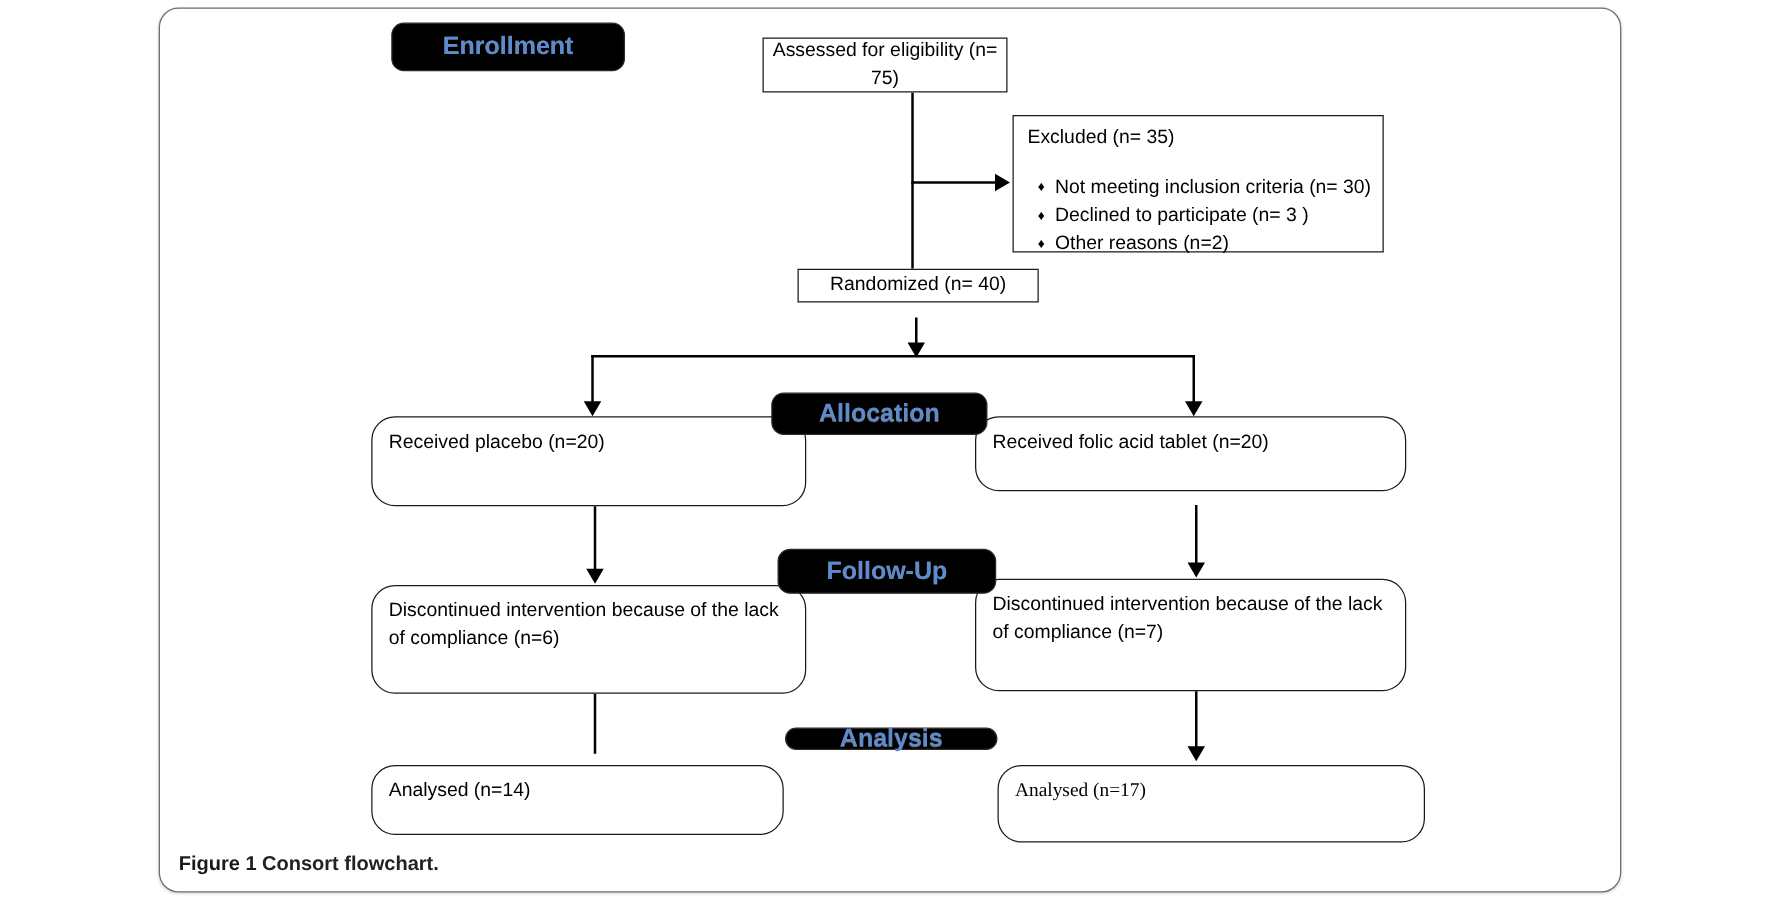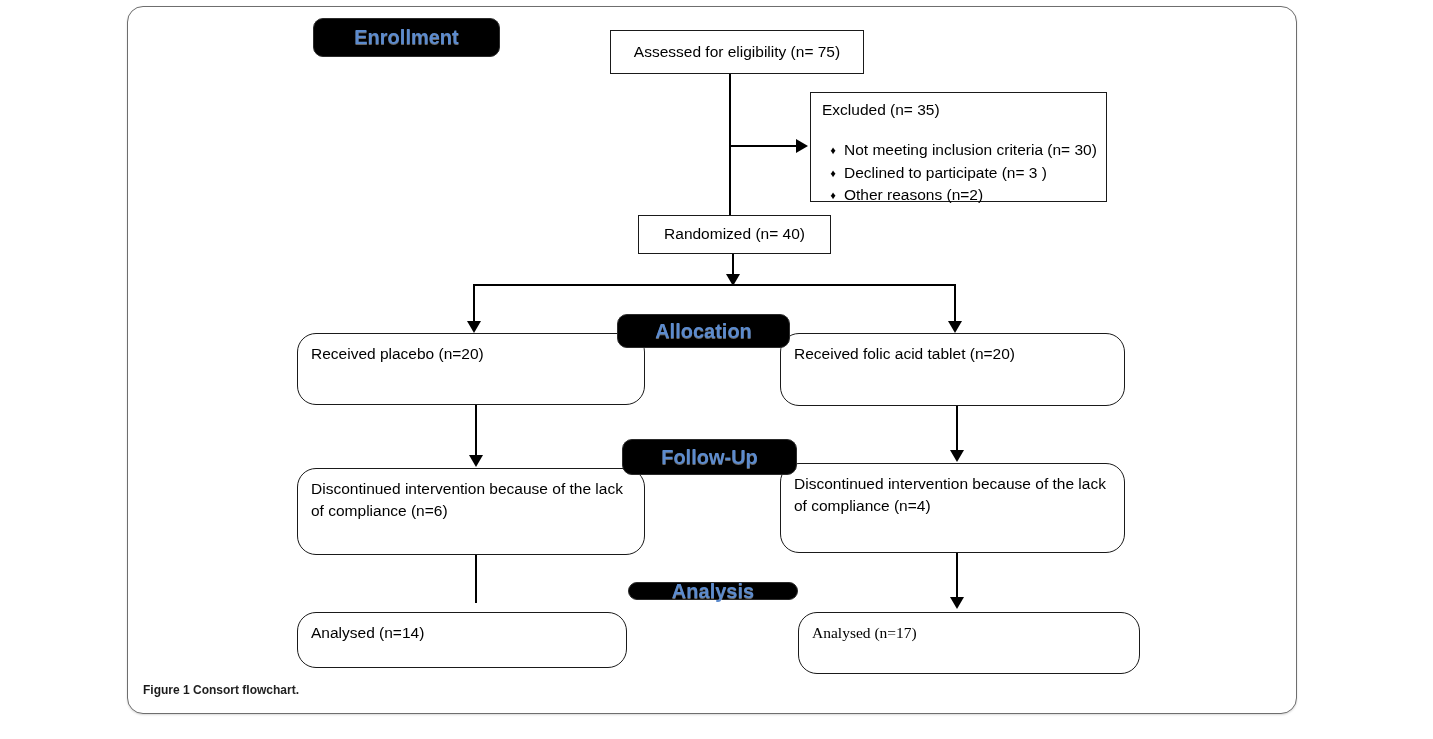--- a/index.html
+++ b/index.html
@@ -31,21 +31,21 @@
   .hline{position:absolute;height:2px;background:#000;z-index:1;}
   .arrow-down{position:absolute;width:0;height:0;z-index:1;
     border-left:7px solid transparent;border-right:7px solid transparent;border-top:12px solid #000;}
   .arrow-right{position:absolute;width:0;height:0;z-index:1;
     border-top:7px solid transparent;border-bottom:7px solid transparent;border-left:12px solid #000;}
   .bullet-row{display:flex;align-items:flex-start;}
   .bullet-glyph{width:22px;flex:0 0 22px;text-align:center;font-size:11px;line-height:22px;}
   .bullet-text{flex:1;}
   .excluded-title{margin-bottom:18px;}
   .caption{
-    position:absolute;left:143px;top:683px;font-size:12px;color:#1a1a1a;z-index:2;
+    position:absolute;left:143px;top:683px;font-size:16px;color:#1a1a1a;z-index:2;
   }
   .caption .cap-label{font-weight:bold;}
   .caption .cap-text{font-weight:bold;color:#222;}
 </style>
 </head>
 <body>
 
 <div class="canvas">
   <div class="frame"></div>
 
@@ -69,45 +69,45 @@
 
   <div class="vline" style="left:475px;top:405px;height:51px;"></div>
   <div class="arrow-down" style="left:469px;top:455px;"></div>
   <div class="vline" style="left:956px;top:404px;height:47px;"></div>
   <div class="arrow-down" style="left:950px;top:450px;"></div>
 
   <div class="vline" style="left:475px;top:555px;height:48px;"></div>
   <div class="vline" style="left:956px;top:553px;height:46px;"></div>
   <div class="arrow-down" style="left:950px;top:597px;"></div>
 
-  <div class="box center" style="left:610px;top:30px;width:254px;height:44px;">Assessed for eligibility (n= 75)</div>
+  <div class="box center" style="left:610px;top:30px;width:196px;height:44px;">Assessed for eligibility (n= 75)</div>
 
   <div class="box" style="left:810px;top:92px;width:297px;height:110px;padding:6px 8px 0 11px;">
     <div class="excluded-title">Excluded (n= 35)</div>
     <div class="bullet-row">
       <span class="bullet-glyph">♦</span>
       <span class="bullet-text">Not meeting inclusion criteria (n= 30)</span>
     </div>
     <div class="bullet-row">
       <span class="bullet-glyph">♦</span>
       <span class="bullet-text">Declined to participate (n= 3 )</span>
     </div>
     <div class="bullet-row">
       <span class="bullet-glyph">♦</span>
       <span class="bullet-text">Other reasons (n=2)</span>
     </div>
   </div>
 
-  <div class="box center" style="left:638px;top:215px;width:193px;height:39px;">Randomized (n= 40)</div>
+  <div class="box center" style="left:638px;top:215px;width:193px;height:27px;">Randomized (n= 40)</div>
 
   <div class="box topleft" style="left:297px;top:333px;width:348px;height:72px;">Received placebo (n=20)</div>
-  <div class="box topleft" style="left:780px;top:333px;width:345px;height:73px;">Received folic acid tablet (n=20)</div>
+  <div class="box topleft" style="left:780px;top:333px;width:345px;height:60px;">Received folic acid tablet (n=20)</div>
 
   <div class="box topleft" style="left:297px;top:468px;width:348px;height:87px;">Discontinued intervention because of the lack of compliance (n=6)</div>
-  <div class="box topleft" style="left:780px;top:463px;width:345px;height:90px;">Discontinued intervention because of the lack of compliance (n=4)</div>
+  <div class="box topleft" style="left:780px;top:463px;width:345px;height:90px;">Discontinued intervention because of the lack of compliance (n=7)</div>
 
   <div class="box topleft" style="left:297px;top:612px;width:330px;height:56px;">Analysed (n=14)</div>
   <div class="box topleft" style="left:798px;top:612px;width:342px;height:62px;font-family:Liberation Serif, serif;">Analysed (n=17)</div>
 
   <div class="caption">
     <span class="cap-label">Figure 1</span>
     <span> </span>
     <span class="cap-text">Consort flowchart.</span>
   </div>
 </div>

